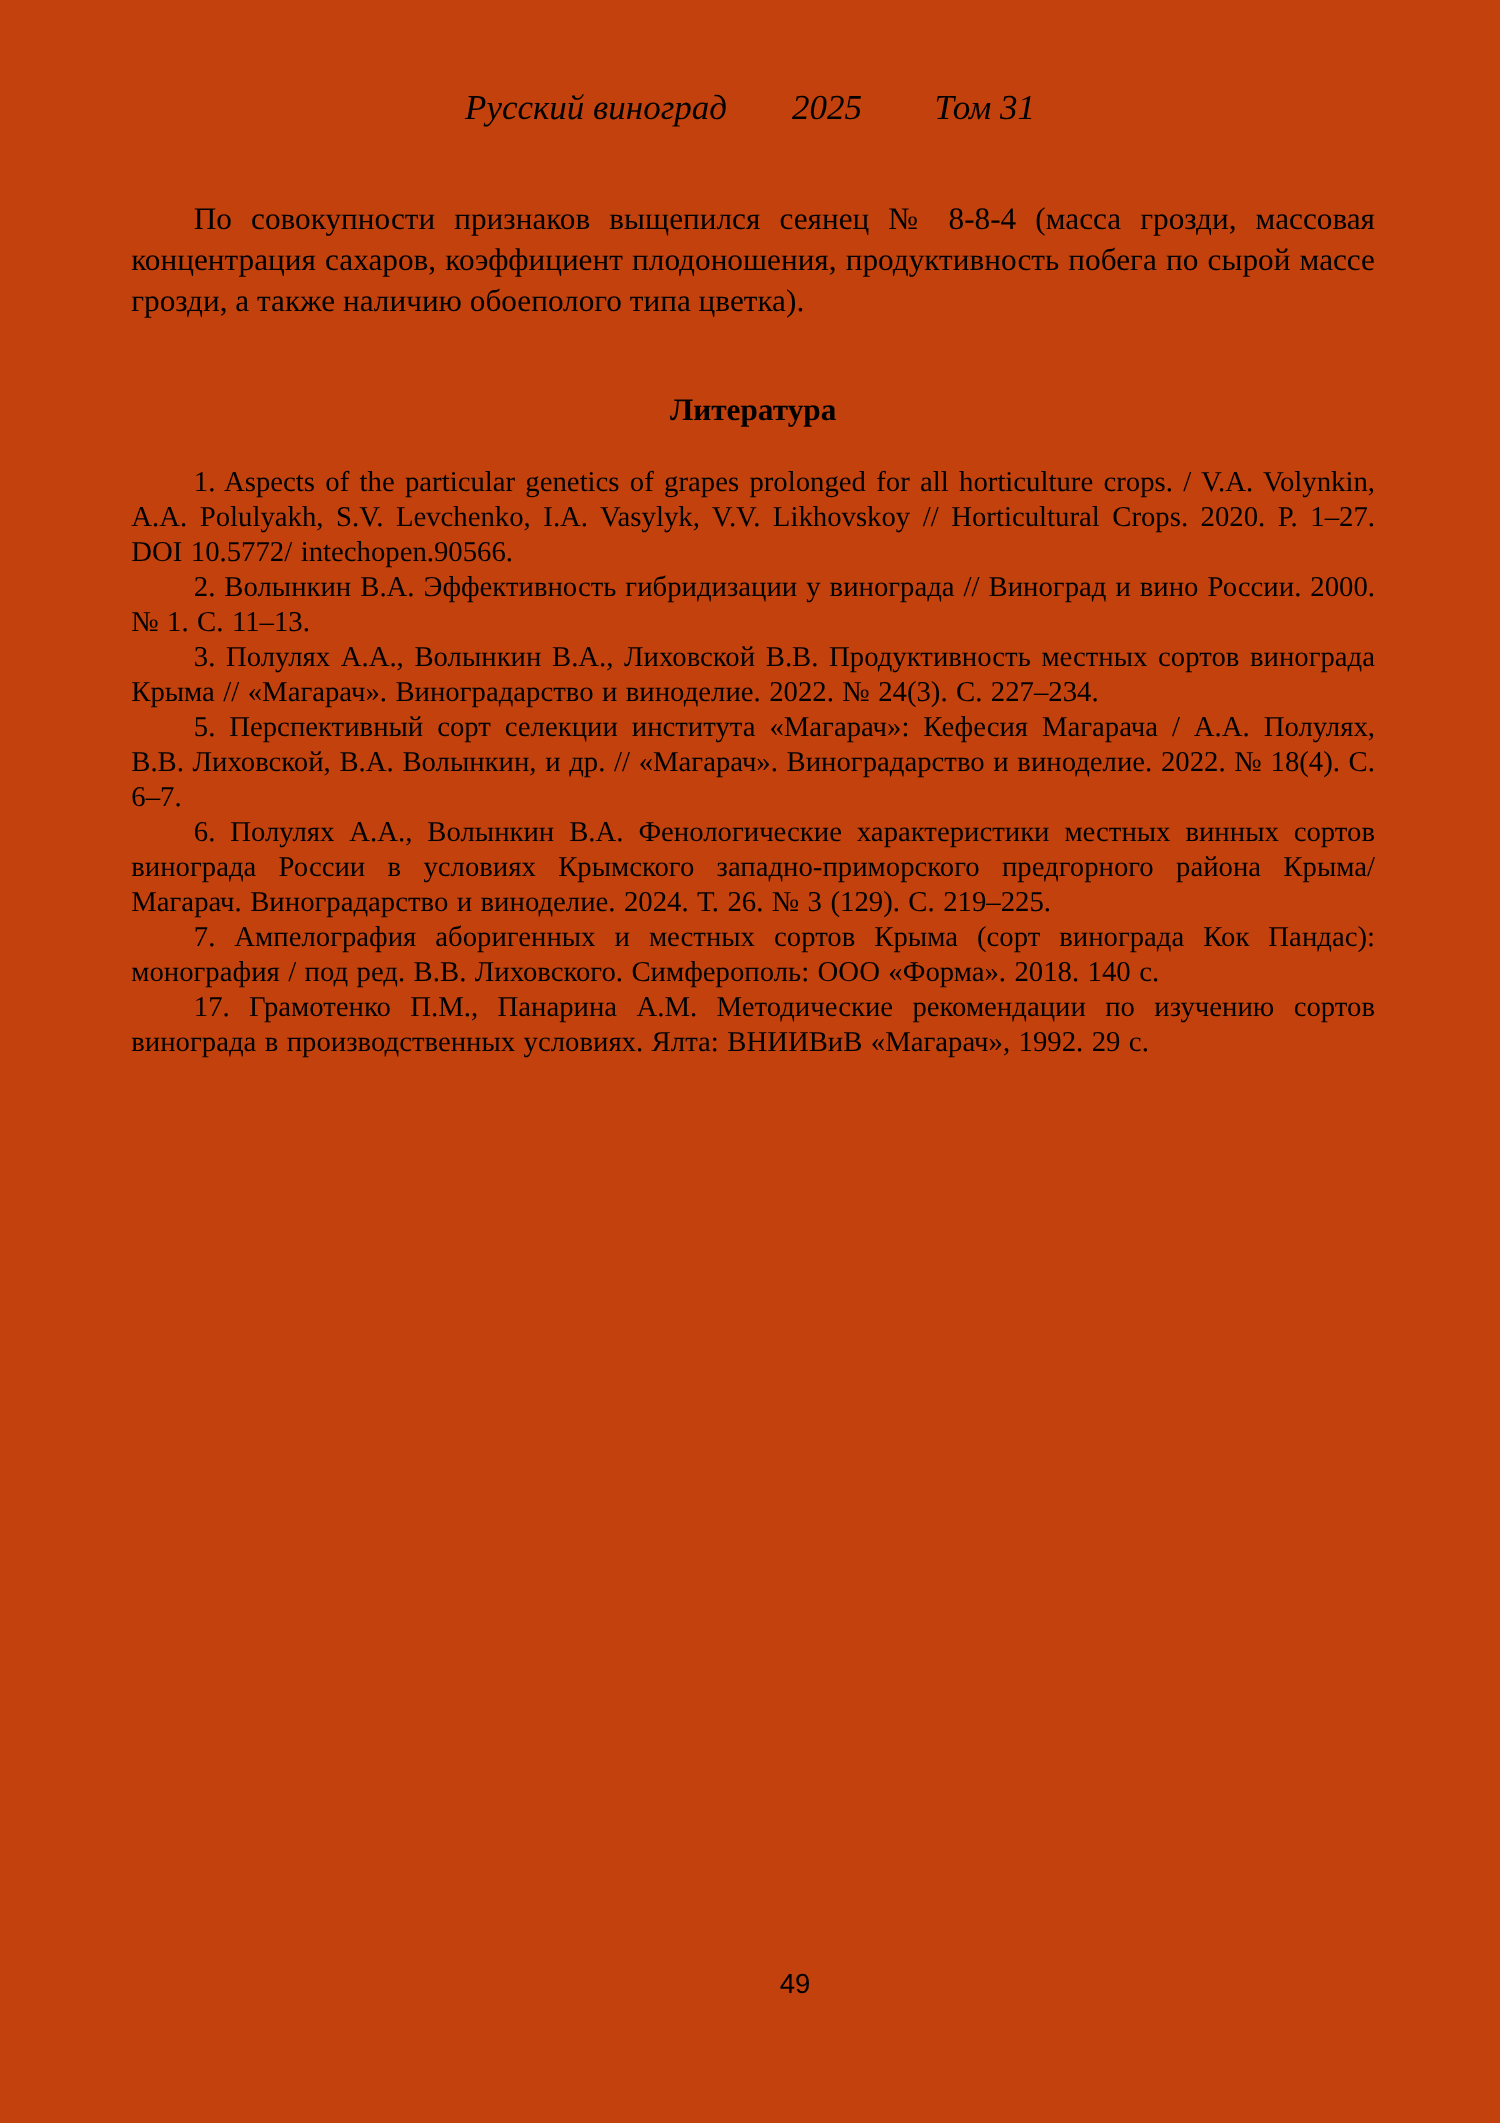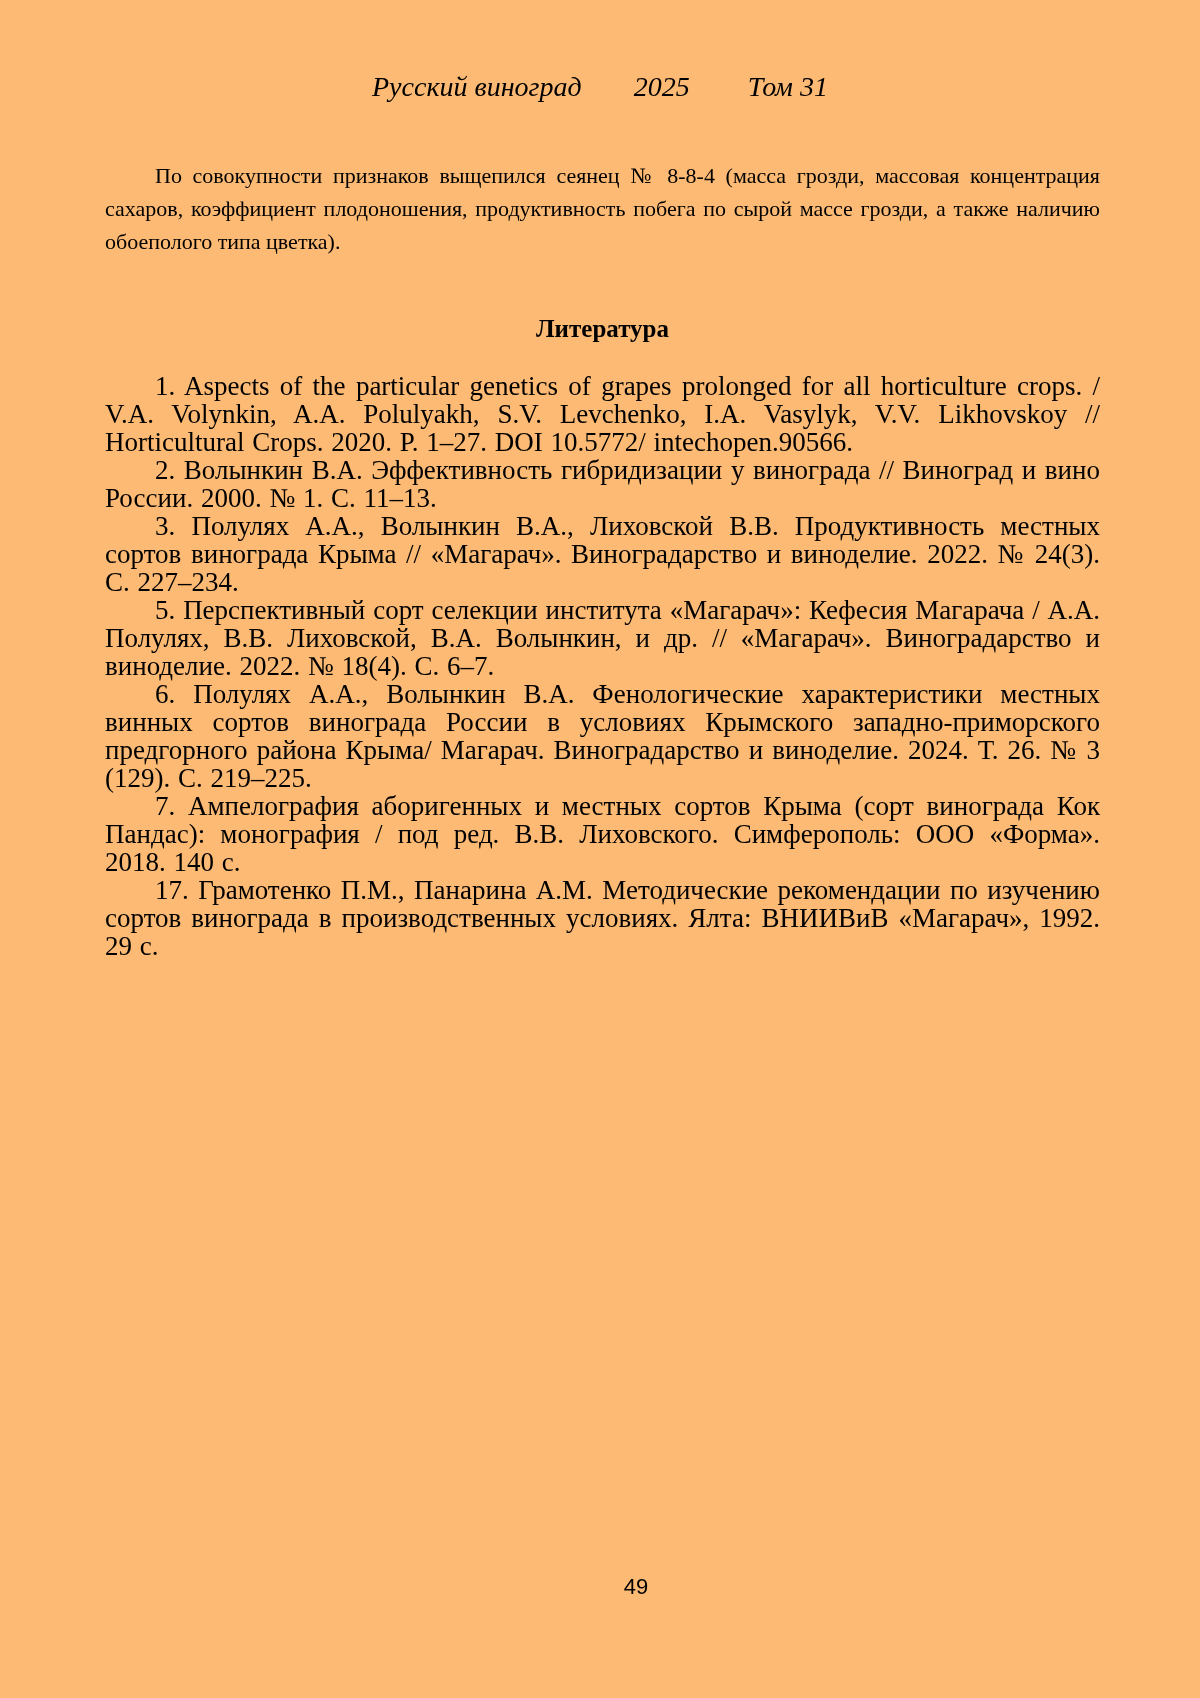--- a/index.html
+++ b/index.html
@@ -9,21 +9,21 @@
     height: 1698px;
     font-family: "Liberation Serif", serif;
     color: #000000;
     position: relative;
     overflow: hidden;
   }
   .page {
     position: relative;
     width: 1200px;
     height: 1698px;
-    background: #fdba74;
+    background: #c2410c;
   }
   
   .running-header {
     padding-top: 70px;
     width: 100%;
     text-align: center;
     font-style: italic;
     font-size: 28px;
     line-height: 34px;
     white-space: nowrap;
@@ -31,35 +31,35 @@
   .rh-year   { margin-left: 52px; }
   .rh-volume { margin-left: 58px; }
 
   
   .content {
     margin-left: 105px;
     margin-right: 100px;
   }
   .lead {
     margin-top: 55px;
-    font-size: 22px;
+    font-size: 25px;
     line-height: 33px;
     text-align: justify;
     text-indent: 50px;
   }
   .section-heading {
     margin-top: 56px;
     font-size: 25px;
     line-height: 30px;
     font-weight: bold;
     text-align: center;
   }
   .references { margin-top: 28px; }
   .references p {
-    font-size: 27px;
+    font-size: 23px;
     line-height: 28px;
     text-align: justify;
     text-indent: 50px;
     word-spacing: 1px;
   }
 
   
   .page-footer {
     position: absolute;
     top: 1574px;

